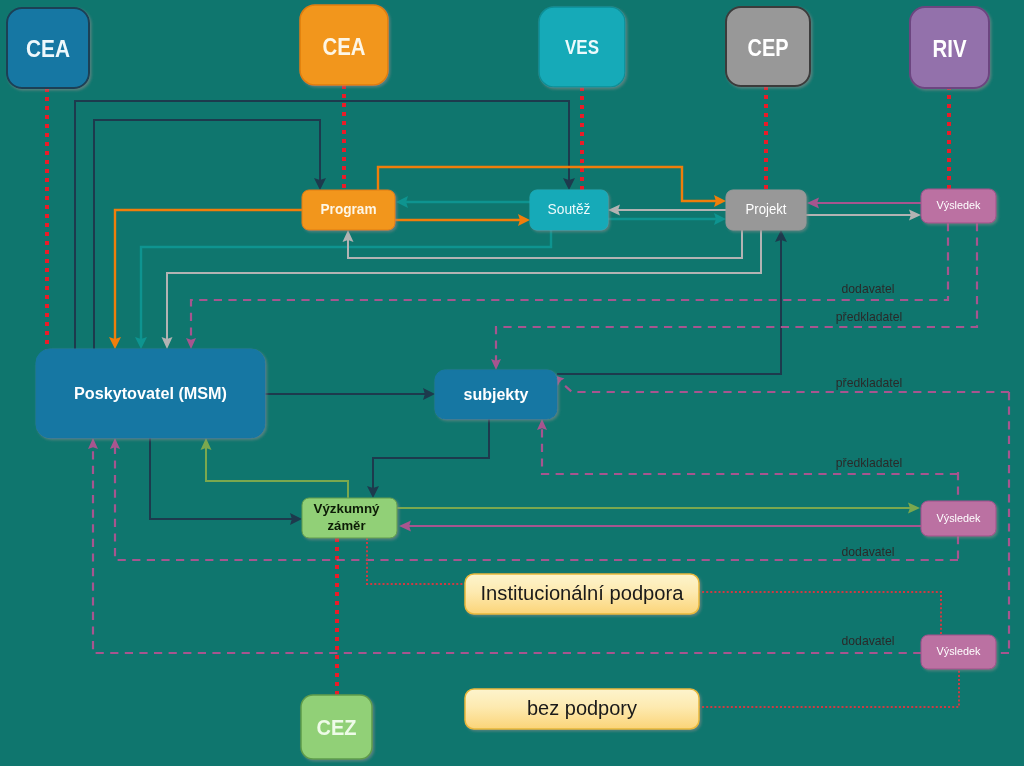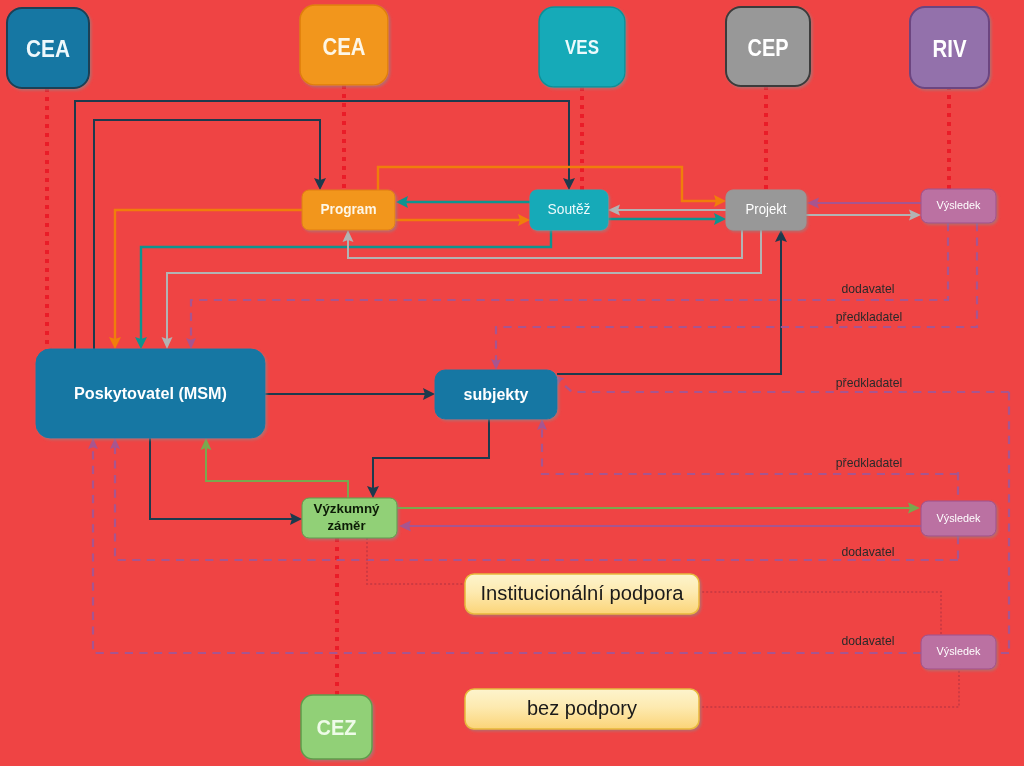--- a/index.html
+++ b/index.html
@@ -1,17 +1,17 @@
 <!DOCTYPE html>
 <html><head>
 <meta charset="utf-8">
 <style>
   html,body{margin:0;padding:0;background:#fefefd;}
   body{width:1024px;height:766px;overflow:hidden;font-family:"Liberation Sans",sans-serif;}
-  #stage{position:relative;width:1024px;height:766px;background:#ef4444;overflow:hidden;}
+  #stage{position:relative;width:1024px;height:766px;background:#0f766e;overflow:hidden;}
   svg#diagram{position:absolute;left:0;top:0;display:block;}
   .nodelabel{font-family:"Liberation Sans",sans-serif;dominant-baseline:middle;text-anchor:middle;}
   .edgelabel{font-family:"Liberation Sans",sans-serif;font-size:12.2px;fill:#2a2a2a;text-anchor:middle;}
   .edge{fill:none;stroke-linecap:butt;stroke-linejoin:miter;}
 </style>
 </head>
 <body>
 
 <div id="stage">
 <svg id="diagram" width="1024" height="766" viewBox="0 0 1024 766">

